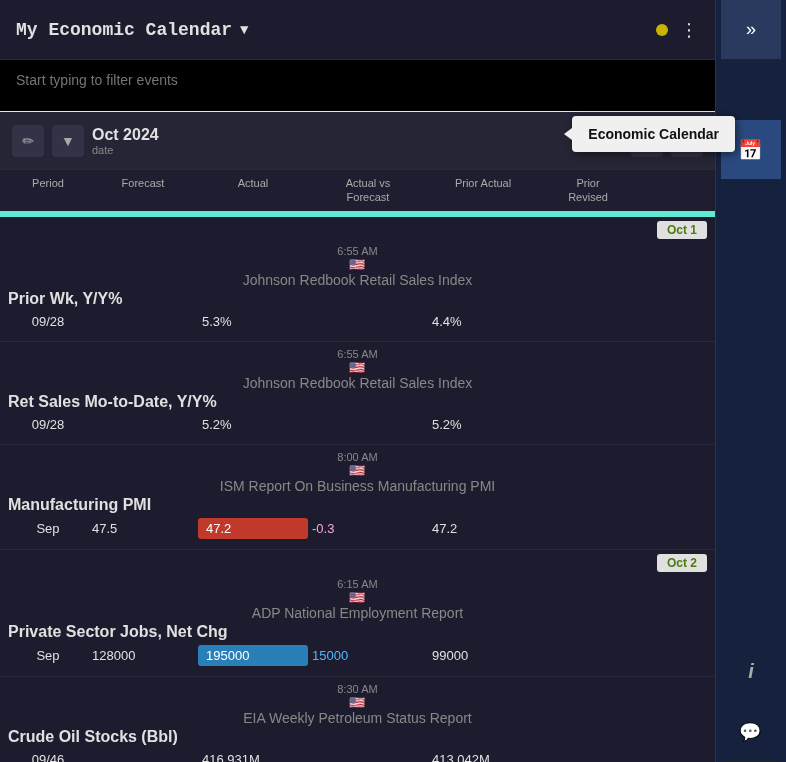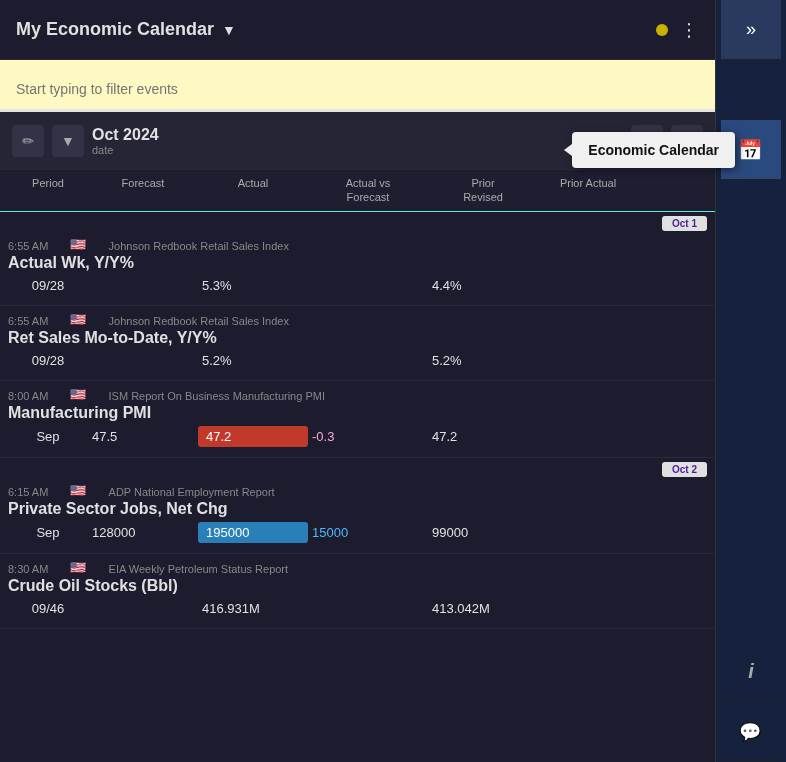--- a/index.html
+++ b/index.html
@@ -40,20 +40,21 @@
       align-items: center;
       justify-content: space-between;
       border-bottom: 1px solid #2a2a3e;
       height: 60px;
     }
 
     .header-left {
       display: flex;
       align-items: center;
       gap: 8px;
+      font-family: Liberation Mono, monospace;
     }
 
     .header-title {
       color: #e0e0e0;
       font-size: 18px;
       font-weight: bold;
     }
 
     .dropdown-arrow {
       color: #e0e0e0;
@@ -75,26 +76,26 @@
 
     .kebab-menu {
       color: #e0e0e0;
       font-size: 18px;
       cursor: pointer;
       letter-spacing: 1px;
     }
 
     
     .search-bar {
-      background: #fef9c3;
+      background: #000000;
       padding: 12px 16px;
       display: flex;
-      align-items: flex-end;
+      align-items: flex-start;
       gap: 8px;
-      border-bottom: 3px solid #e5e5e5;
+      border-bottom: 1px solid #e5e5e5;
       height: 52px;
     }
 
     .search-input {
       background: transparent;
       border: none;
       color: #888;
       font-size: 14px;
       flex: 1;
       outline: none;
@@ -179,21 +180,21 @@
       justify-content: center;
       cursor: pointer;
       color: #aaa;
       font-size: 12px;
     }
 
     
     .tooltip-popup {
       position: absolute;
       right: -20px;
-      top: 20px;
+      top: 4px;
       background: #f0f0f0;
       color: #111;
       padding: 10px 16px;
       border-radius: 4px;
       font-size: 14px;
       font-weight: bold;
       white-space: nowrap;
       z-index: 100;
       box-shadow: 2px 2px 8px rgba(0,0,0,0.5);
     }
@@ -207,21 +208,21 @@
       border-width: 6px 8px 6px 0;
       border-style: solid;
       border-color: transparent #f0f0f0 transparent transparent;
     }
 
     
     .col-headers {
       display: grid;
       grid-template-columns: 80px 110px 110px 120px 110px 100px;
       background: #1e1e30;
-      border-bottom: 1px solid #5eead4;
+      border-bottom: 6px solid #5eead4;
       padding: 6px 8px;
       gap: 0;
     }
 
     .col-header {
       color: #aaa;
       font-size: 11px;
       text-align: center;
       line-height: 1.3;
     }
@@ -246,52 +247,53 @@
 
     
     .date-badge-row {
       display: flex;
       justify-content: flex-end;
       padding: 4px 8px 0 8px;
     }
 
     .date-badge {
       background: #e0e0e0;
-      color: #4c1d95;
-      font-size: 10px;
+      color: #4d7c0f;
+      font-size: 12px;
       font-weight: bold;
       padding: 2px 10px;
       border-radius: 3px;
     }
 
     
     .event-item {
       border-bottom: 1px solid #2a2a3e;
       padding: 6px 8px 10px 8px;
     }
 
     .event-time-row {
       display: flex;
-      align-items: flex-end;
-      gap: 22px;
+      align-items: center;
+      gap: 0;
       margin-bottom: 2px;
+      flex-direction: column;
     }
 
     .event-time {
       color: #888;
       font-size: 11px;
     }
 
     .flag-icon {
       font-size: 13px;
     }
 
     .event-source {
       color: #888;
-      font-size: 11px;
+      font-size: 14px;
     }
 
     .event-title {
       color: #e0e0e0;
       font-size: 16px;
       font-weight: bold;
       margin-bottom: 4px;
     }
 
     .event-data-row {
@@ -400,36 +402,36 @@
     <div class="tooltip-popup">
       <span>Economic Calendar</span>
     </div>
   </div>
 
   <div class="col-headers">
     <div class="col-header">Period</div>
     <div class="col-header">Forecast</div>
     <div class="col-header">Actual</div>
     <div class="col-header">Actual vs<br>Forecast</div>
+    <div class="col-header">Prior Actual</div>
     <div class="col-header">Prior<br>Revised</div>
-    <div class="col-header">Prior Actual</div>
   </div>
 
   <div class="content-area">
 
     <div class="date-badge-row">
       <span class="date-badge">Oct 1</span>
     </div>
     <div class="event-item">
       <div class="event-time-row">
         <span class="event-time">6:55 AM</span>
         <span class="flag-icon">🇺🇸</span>
         <span class="event-source">Johnson Redbook Retail Sales Index</span>
       </div>
-      <div class="event-title">Actual Wk, Y/Y%</div>
+      <div class="event-title">Prior Wk, Y/Y%</div>
       <div class="event-data-row">
         <div class="data-cell period">09/28</div>
         <div class="data-cell"></div>
         <div class="data-cell">5.3%</div>
         <div class="data-cell"></div>
         <div class="data-cell">4.4%</div>
         <div class="data-cell"></div>
       </div>
     </div>
 

